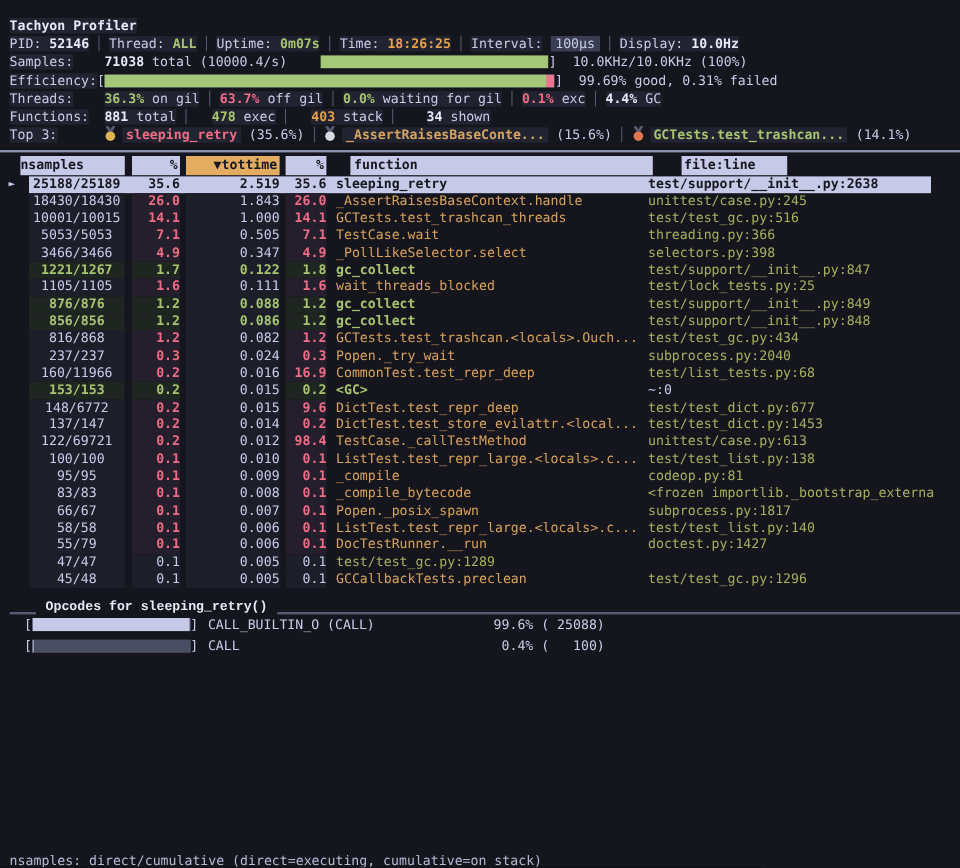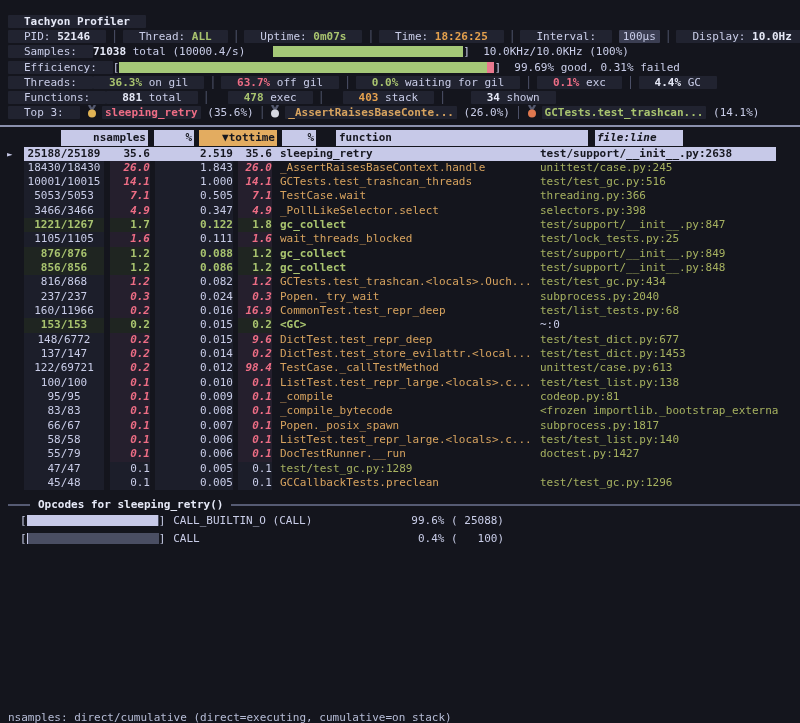--- a/index.html
+++ b/index.html
@@ -9,21 +9,21 @@
     font-family:"DejaVu Sans Mono", monospace;
     font-size:11px;color:var(--fg);
   }
   .screen *{box-sizing:border-box;}
   b{font-weight:700;}
   .white{color:var(--white);}
   .green{color:var(--green);}
   .pink{color:var(--pink);}
   .amber{color:var(--amber);}
   .orange{color:var(--orange);}
-  .chip{background:var(--chip);padding:0 16px;border-radius:1px;margin-top:16px;}
+  .chip{background:var(--chip);padding:0 0;border-radius:1px;margin-top:16px;}
   .chip2{background:var(--chip2);padding:0 4px;border-radius:1px;}
   .sep{color:var(--sepc);margin:0 5px;}
   
   .hdr{position:absolute;top:14px;left:8px;right:0;}
   .line{height:15.2px;line-height:15.2px;white-space:pre;}
   .lblbox{display:inline-block;min-width:79px;}
   .gauge{display:inline-block;position:relative;height:11px;vertical-align:-2px;background:var(--optrack);overflow:hidden;}
   .gauge i{display:inline-block;height:100%;float:left;}
   .g-samples{width:190px;margin-left:28px;}
   .g-eff{width:375px;}
@@ -34,49 +34,49 @@
   .medal-gold{color:var(--medal_gold);}
   .medal-silver{color:var(--medal_silver);}
   .medal-bronze{color:var(--medal_bronze);}
   .top3seg .nm{padding:0 3px;border-radius:1px;background:var(--chip);font-weight:700;}
   
   .rule{position:absolute;top:125px;left:0;width:800px;height:2px;background:var(--rule1);}
   
   .thead{position:absolute;top:130px;left:0;width:800px;height:15.5px;line-height:15.5px;
          padding-left:17px;display:flex;font-weight:700;color:var(--sel-fg);white-space:pre;}
   .thead .hc{background:var(--sel-bg);}
-  .hc-ns{width:87px;text-align:right;padding-right:2px;margin-left:44px;}
+  .hc-ns{width:87px;text-align:left;padding-right:2px;}
   .hc-p1{width:40px;margin-left:6px;text-align:right;padding-right:2px;}
   .hc-tt{width:78px;margin-left:5px;text-align:right;padding-right:2px;background:var(--tottime-bg) !important;}
   .hc-p2{width:34px;margin-left:5px;text-align:right;padding-right:2px;}
   .hc-fn{width:252px;margin-left:20px;padding-left:3px;}
-  .hc-fl{margin-left:7px;padding:0 26px 0 2px;font-style:italic;}
+  .hc-fl{margin-left:24px;padding:0 26px 0 2px;}
   .tbody{position:absolute;top:146.5px;left:0;width:800px;}
   .trow{display:flex;height:14.33px;line-height:14.33px;white-space:pre;}
   .c{overflow:hidden;}
   .c-marker{width:24px;color:var(--sel-bg);padding-left:7px;font-size:9px;}
   .c-ns{width:80px;text-align:center;}
   .c-p1{width:40px;margin-left:6px;text-align:right;}
   .c-tt{width:78px;margin-left:5px;text-align:right;}
   .c-p2{width:34px;margin-left:5px;text-align:right;}
   .c-fn{width:252px;margin-left:8px;}
   .c-fl{flex:1;margin-left:8px;}
   .row--selected{background:linear-gradient(to right,transparent 24px,var(--sel-bg) 24px,var(--sel-bg) 776px,transparent 776px);}
   .cl-fg{color:var(--fg);}
-  .cl-pink{color:var(--pink);font-weight:700;font-style:italic;}
+  .cl-pink{color:var(--pink);font-weight:700;}
   .cl-green{color:var(--green);font-weight:700;}
   .cl-amber{color:var(--amber);}
   .cl-olive{color:var(--olive);}
   .cl-dk{color:var(--sel-fg);font-weight:700;}
   .st{background:var(--stripe);}
   .st-p{background:var(--stripe-pink);}
   .st-g{background:var(--stripe-green);}
   
   .opcodes{position:absolute;top:497px;left:0;width:800px;}
-  .op-rule{display:flex;align-items:center;height:15px;}
+  .op-rule{display:flex;align-items:flex-end;height:15px;font-family:Liberation Mono, monospace;}
   .op-rule .dash{width:22px;height:2px;background:var(--rule2);margin-left:8px;}
   .op-rule .grow{flex:1;height:2px;background:var(--rule2);margin-left:8px;}
   .op-title{margin-left:8px;font-weight:700;color:var(--white);}
   .op-row{position:relative;height:18px;line-height:18px;padding-left:20px;white-space:pre;}
   .op-bar{display:inline-block;position:relative;width:132px;height:11px;vertical-align:-2px;background:var(--optrack);overflow:hidden;}
   .op-bar i{display:block;height:100%;background:var(--opfill);}
   .op-name{margin-left:8px;}
   .op-pct{position:absolute;left:404px;width:100px;text-align:right;}
   
   .foot{position:absolute;top:670px;left:8px;right:8px;line-height:19px;color:var(--fg-dim);white-space:pre;}
@@ -98,21 +98,21 @@
     <div class="line"><span class="lblbox"><span class="chip">Threads:</span></span><span class="chip"><b class="green">36.3%</b><span> on gil</span></span><span class="sep">│</span><span class="chip"><b class="pink">63.7%</b><span> off gil</span></span><span class="sep">│</span><span class="chip"><b class="green">0.0%</b><span> waiting for gil</span></span><span class="sep">│</span><span class="chip"><b class="pink">0.1%</b><span> exc</span></span><span class="sep">│</span><span class="chip"><b class="white">4.4%</b><span> GC</span></span></div>
 
     <div class="line"><span class="lblbox"><span class="chip">Functions:</span></span><span class="chip"><b class="white">881</b><span> total</span></span><span class="sep">│</span>  <span class="chip"><b class="green">478</b><span> exec</span></span><span class="sep">│</span>  <span class="chip"><b class="orange">403</b><span> stack</span></span><span class="sep">│</span>   <span class="chip"><b class="white">34</b><span> shown</span></span></div>
 
     <div class="line"><span class="lblbox"><span class="chip">Top 3:</span></span><span class="top3seg"><svg class="medal medal-gold" viewBox="0 0 10 13">
             <path d="M2 0 L5 5 L8 0" stroke="#555a70" stroke-width="2.4" fill="none"></path>
             <circle cx="5" cy="8.5" r="4" fill="currentColor"></circle>
           </svg><span class="nm pink">sleeping_retry</span><span> (35.6%)</span></span><span class="sep">│</span><span class="top3seg"><svg class="medal medal-silver" viewBox="0 0 10 13">
             <path d="M2 0 L5 5 L8 0" stroke="#555a70" stroke-width="2.4" fill="none"></path>
             <circle cx="5" cy="8.5" r="4" fill="currentColor"></circle>
-          </svg><span class="nm amber">_AssertRaisesBaseConte...</span><span> (26.0%)</span></span><span class="sep">│</span><span class="top3seg"><svg class="medal medal-bronze" viewBox="0 0 10 13">
+          </svg><span class="nm amber">_AssertRaisesBaseConte...</span><span> (15.6%)</span></span><span class="sep">│</span><span class="top3seg"><svg class="medal medal-bronze" viewBox="0 0 10 13">
             <path d="M2 0 L5 5 L8 0" stroke="#555a70" stroke-width="2.4" fill="none"></path>
             <circle cx="5" cy="8.5" r="4" fill="currentColor"></circle>
           </svg><span class="nm green">GCTests.test_trashcan...</span><span> (14.1%)</span></span></div>
   </div>
 
   <div class="rule"></div>
 
   <div class="thead">
     <span class="hc hc-ns">nsamples</span>
     <span class="hc hc-p1">%</span>

